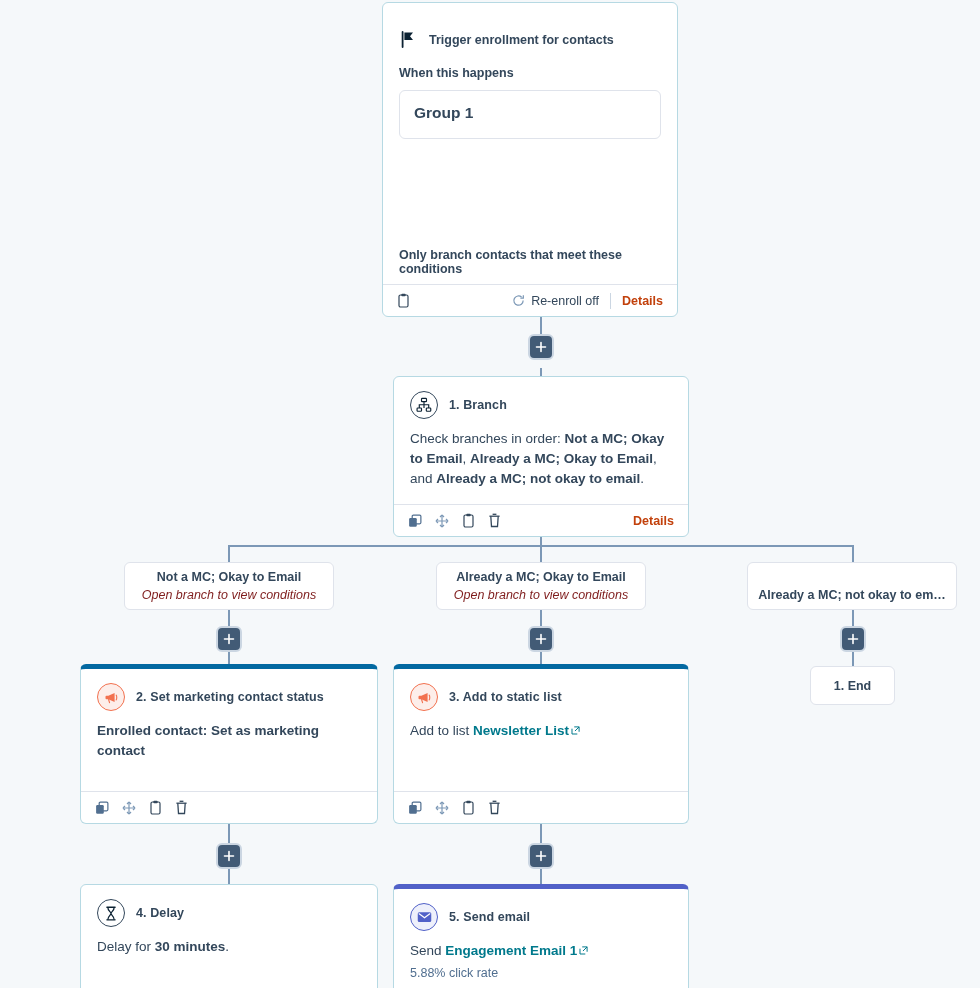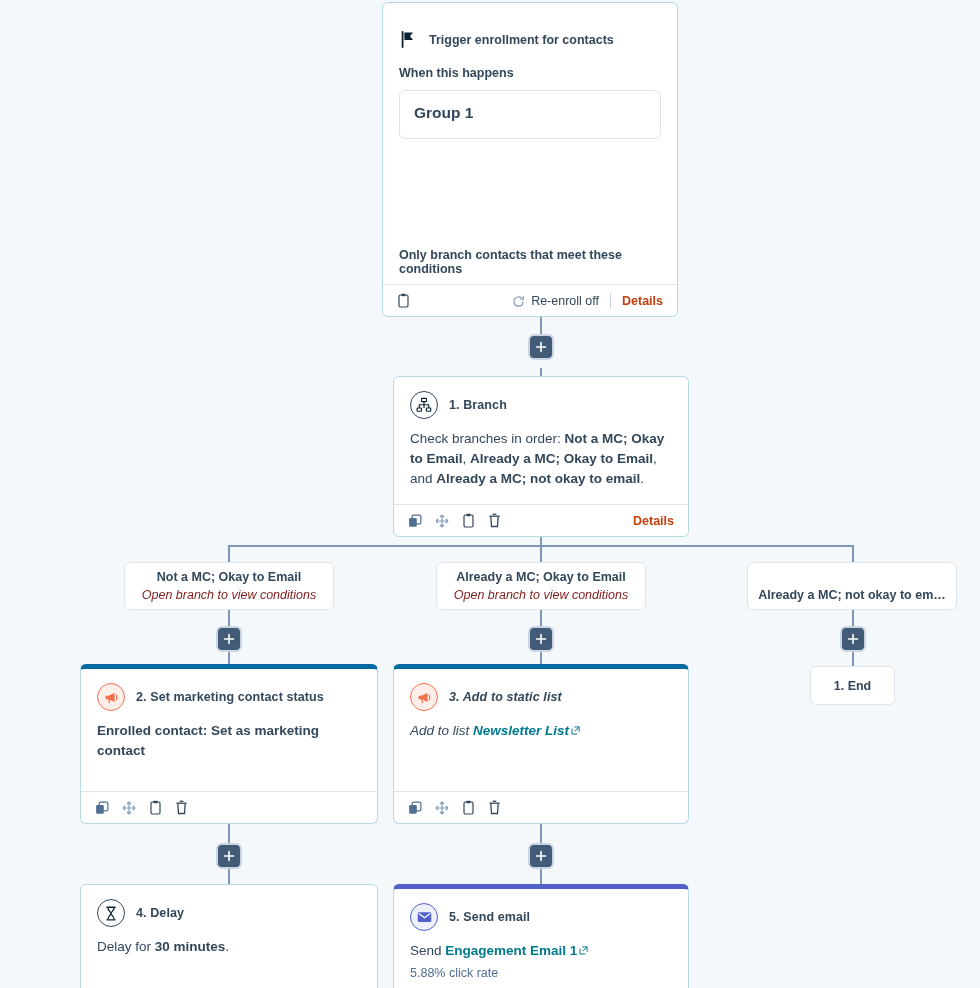--- a/index.html
+++ b/index.html
@@ -62,21 +62,21 @@
 
   .card-foot{
     position:absolute;left:0;right:0;bottom:0;height:32px;
     border-top:1px solid #dfe3eb;
     display:flex;align-items:center;justify-content:space-between;
     padding:0 14px;box-sizing:border-box;
   }
   .foot-icons{display:flex;align-items:center;gap:13px;}
   .foot-icons span{display:flex;cursor:pointer;}
   .details{color:#c2410c;font-weight:bold;font-size:12.5px;cursor:pointer;}
-  .reenroll{display:flex;align-items:flex-end;gap:6px;font-size:12.5px;color:#33475b;}
+  .reenroll{display:flex;align-items:flex-start;gap:6px;font-size:12.5px;color:#33475b;}
   .divider{width:1px;height:16px;background:#cbd6e2;margin:0 11px;}
 
   
   #trigger-card{left:382px;top:2px;width:296px;height:315px;}
   .trigger-head{display:flex;align-items:center;gap:13px;padding:28px 0 0 18px;}
   .trigger-head .title{font-size:12.5px;font-weight:bold;}
   .when-lbl{font-size:12.5px;font-weight:bold;padding:18px 0 0 16px;}
   .group-box{
     margin:10px 16px 0 16px;border:1px solid #dfe3eb;border-radius:6px;
     padding:13px 14px 16px 14px;
@@ -101,21 +101,21 @@
   }
   .pill .pl-title{font-size:12.5px;font-weight:bold;color:#33475b;}
   .pill .pl-sub{font-size:12.5px;font-style:italic;color:#7f1d1d;margin-top:4px;}
   #pill-1{left:124px;top:562px;width:210px;height:48px;padding-top:7px;}
   #pill-2{left:436px;top:562px;width:210px;height:48px;padding-top:7px;}
   #pill-3{left:747px;top:562px;width:210px;height:48px;padding-top:25px;
           white-space:nowrap;overflow:hidden;}
 
   
   #card-2{left:80px;top:664px;width:298px;height:160px;}
-  #card-3{left:393px;top:664px;width:296px;height:160px;font-style:italic;}
+  #card-3{left:393px;top:664px;width:296px;height:160px;}
   #card-4{left:80px;top:884px;width:298px;height:120px;}
   #card-5{left:393px;top:884px;width:296px;height:120px;}
   #card-2 .card-body, #card-4 .card-body{font-size:13.5px;}
   #card-2 .strong{font-weight:bold;font-size:13.5px;}
 
   
   #end-card{
     left:810px;top:666px;width:85px;height:39px;background:#fff;
     border:1px solid #dfe3eb;border-radius:6px;position:absolute;
     display:flex;align-items:center;justify-content:center;

